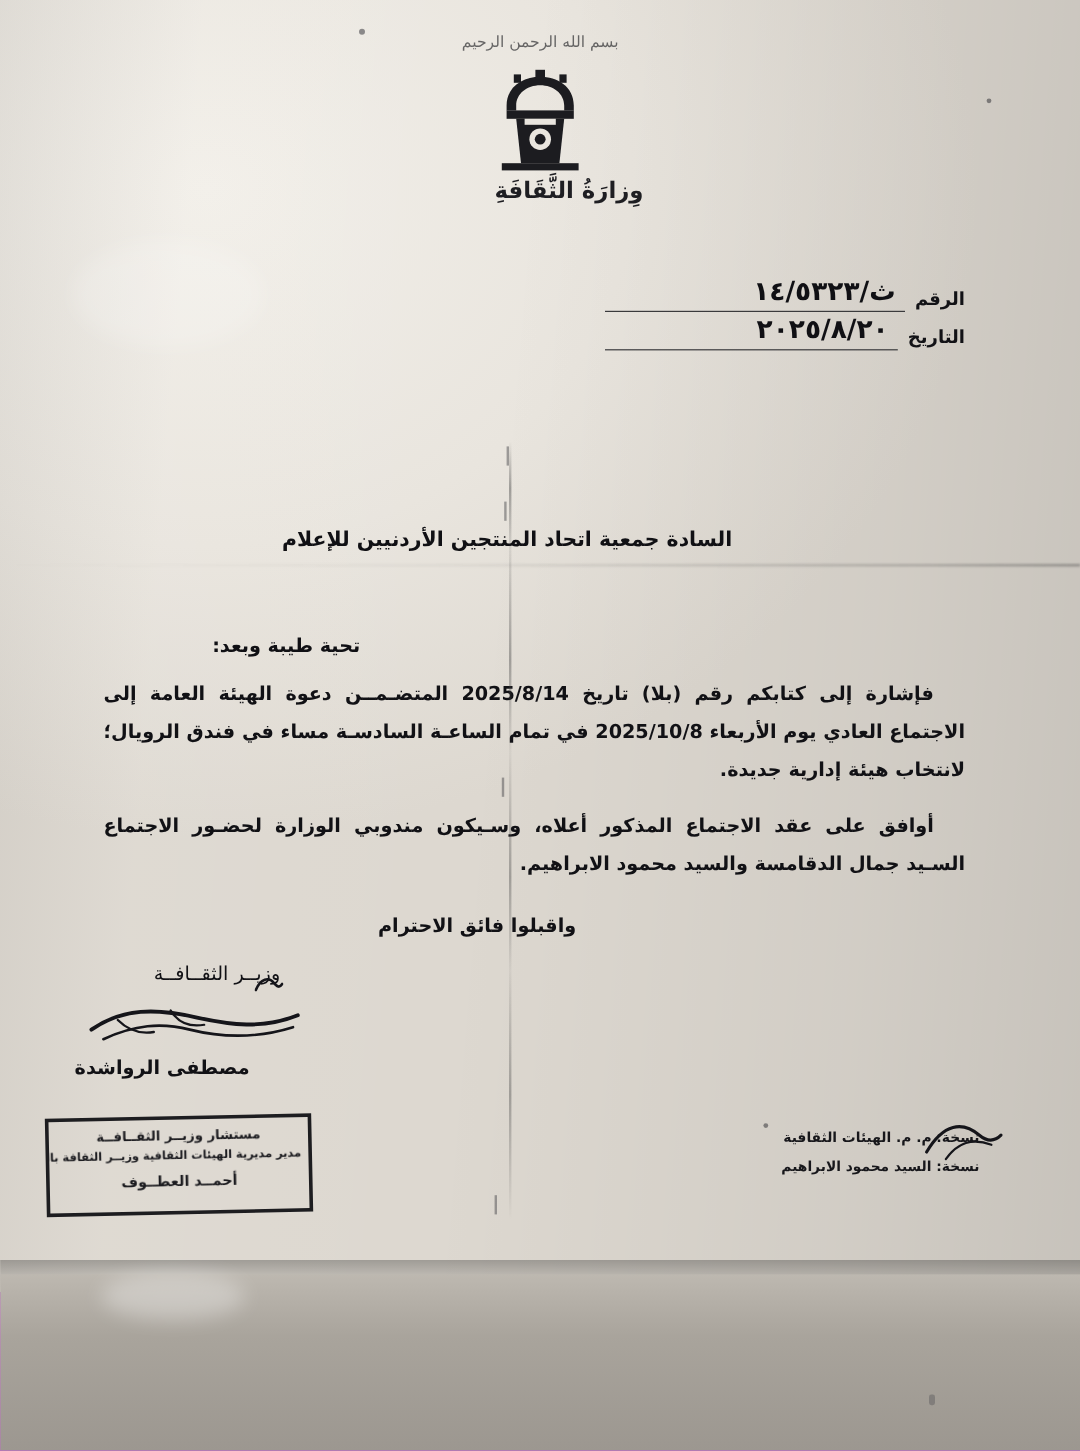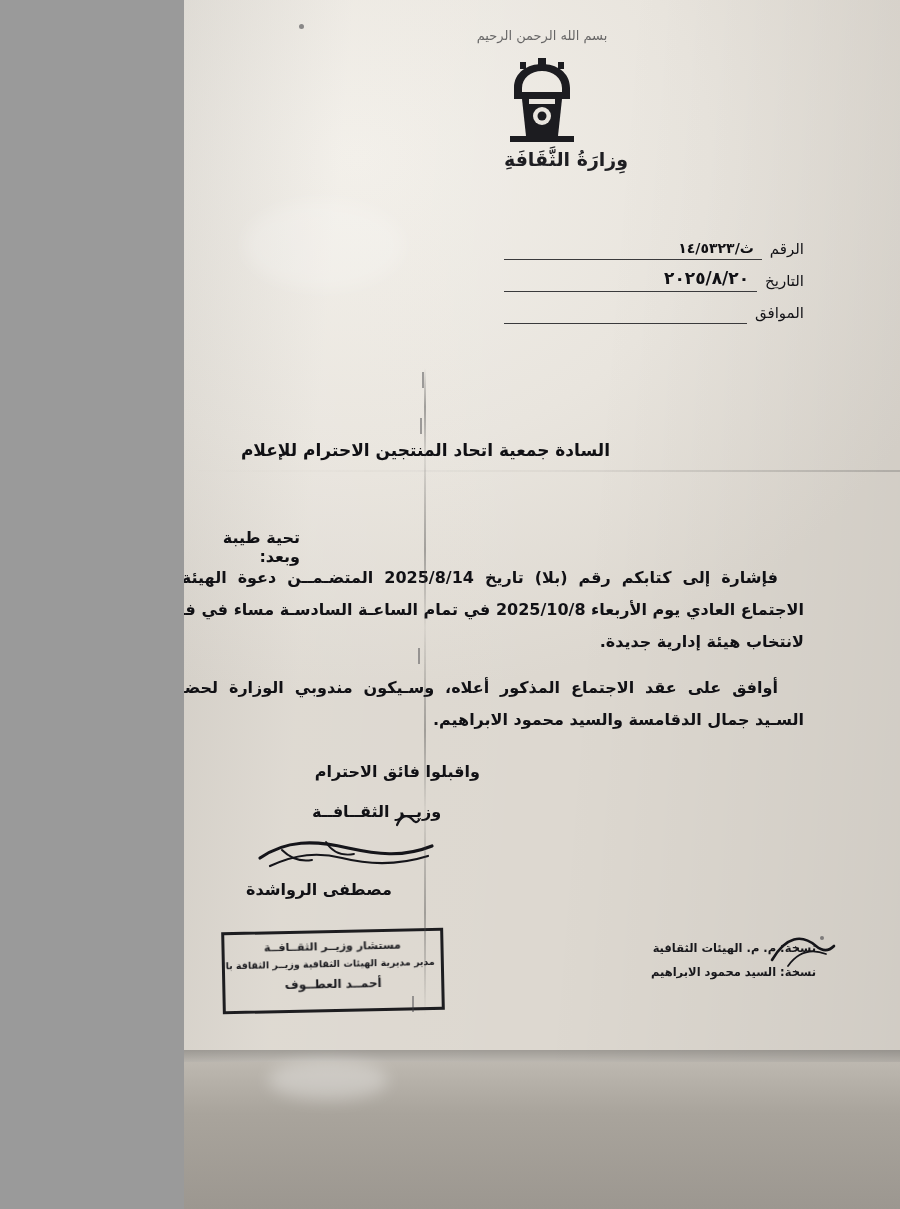--- a/index.html
+++ b/index.html
@@ -6,21 +6,21 @@
   html, body {
     margin: 0;
     padding: 0;
     background: #9a9a9a;
   }
   body {
     font-family: "Liberation Sans", sans-serif;
   }
   .page {
     position: relative;
-    width: 716px;
+    width: 900px;
     height: 1209px;
     overflow: hidden;
     background: #d946ef;
   }
   
   .paper {
     position: absolute;
     left: -8px;
     top: -6px;
     width: 916px;
@@ -104,43 +104,43 @@
     direction: rtl;
   }
   .refrow {
     display: flex;
     align-items: flex-end;
     gap: 8px;
     height: 32px;
   }
   .reflabel {
     font-size: 15px;
-    font-weight: normal;
+    font-weight: bold;
     white-space: nowrap;
     padding-bottom: 2px;
     color: #121216;
     margin-top: 33px;
   }
   .refline {
     flex: 1 1 auto;
     border-bottom: 1.5px solid #3a3a3c;
     position: relative;
     height: 100%;
   }
   .refval {
     position: absolute;
     right: 8px;
     bottom: 3px;
-    font-size: 17px;
+    font-size: 22px;
     font-weight: bold;
     letter-spacing: 2px;
     white-space: nowrap;
     color: #101014;
   }
-  .refval.big { font-size: 14px; }
+  .refval.big { font-size: 22px; }
   
   .addressee {
     position: absolute;
     top: 440px;
     right: 290px;
     font-family: "DejaVu Sans", sans-serif;
     font-size: 17px;
     font-weight: bold;
     color: #101014;
     white-space: nowrap;
@@ -178,21 +178,21 @@
     color: #111115;
     text-align: center;
   }
   
   .sig-title {
     position: absolute;
     top: 802px;
     left: 128px;
     font-family: "DejaVu Sans", sans-serif;
     font-size: 16px;
-    font-weight: bold;
+    font-weight: normal;
     letter-spacing: 1.5px;
     color: #111115;
   }
   .sig-mark {
     position: absolute;
     top: 812px;
     left: 212px;
     width: 24px;
     height: 18px;
   }
@@ -337,29 +337,23 @@
         <div class="refline">
           <span class="refval big">ث/١٤/٥٣٢٣</span>
         </div>
       </div>
       <div class="refrow">
         <div class="reflabel">التاريخ</div>
         <div class="refline">
           <span class="refval">٢٠٢٥/٨/٢٠</span>
         </div>
       </div>
-      <div class="refrow">
-        <div class="reflabel">الموافق</div>
-        <div class="refline">
-          <span class="refval"></span>
-        </div>
-      </div>
-    </div>
-
-    <div class="addressee">السادة جمعية اتحاد المنتجين الاحترام للإعلام</div>
+    </div>
+
+    <div class="addressee">السادة جمعية اتحاد المنتجين الأردنيين للإعلام</div>
 
     <div class="greeting">تحية طيبة وبعد:</div>
 
     <div class="body">
       <p class="indent">فإشارة إلى كتابكم رقم (بلا) تاريخ 2025/8/14 المتضـمــن دعوة الهيئة العامة إلى الاجتماع العادي يوم الأربعاء 2025/10/8 في تمام الساعـة السادسـة مساء في فندق الرويال؛ لانتخاب هيئة إدارية جديدة.</p>
       <p class="indent">أوافق على عقد الاجتماع المذكور أعلاه، وسـيكون مندوبي الوزارة لحضـور الاجتماع السـيد جمال الدقامسة والسيد محمود الابراهيم.</p>
     </div>
 
     <div class="closing">واقبلوا فائق الاحترام</div>
 

